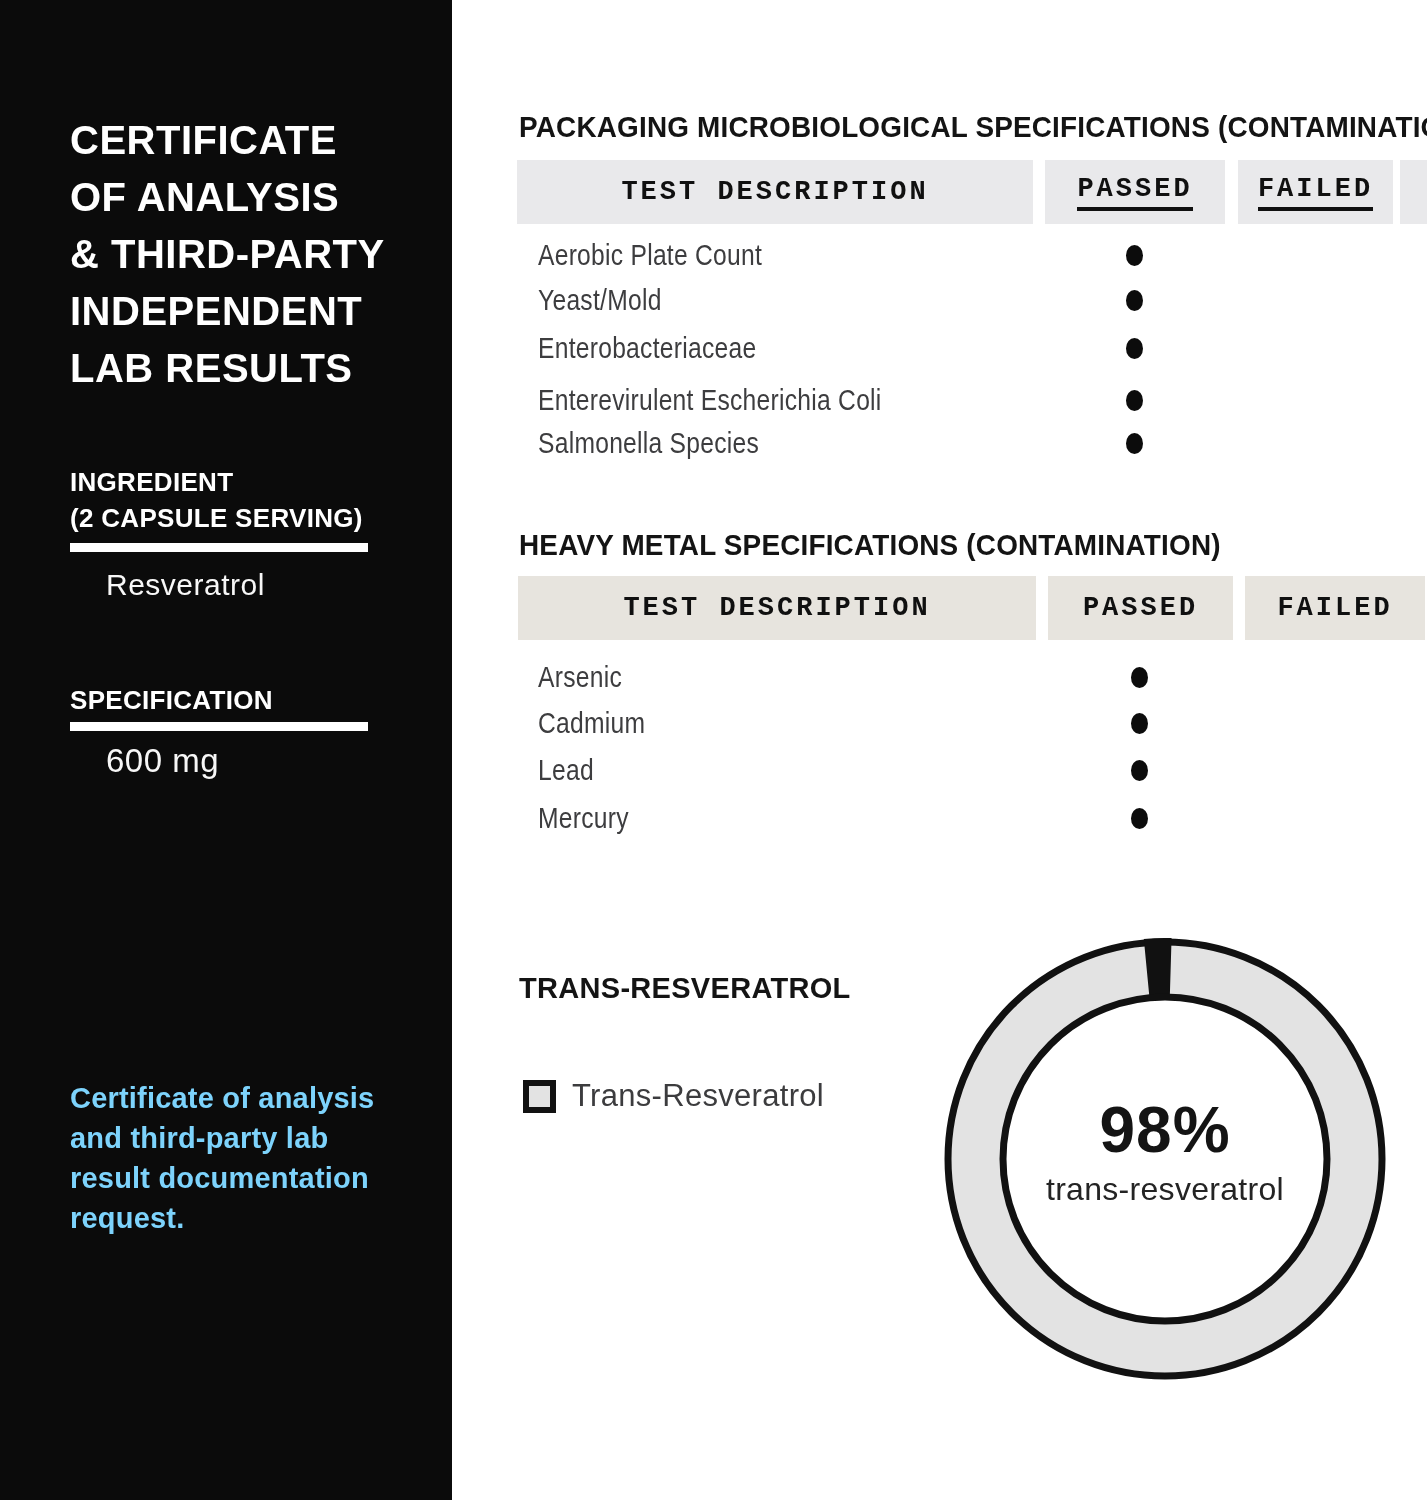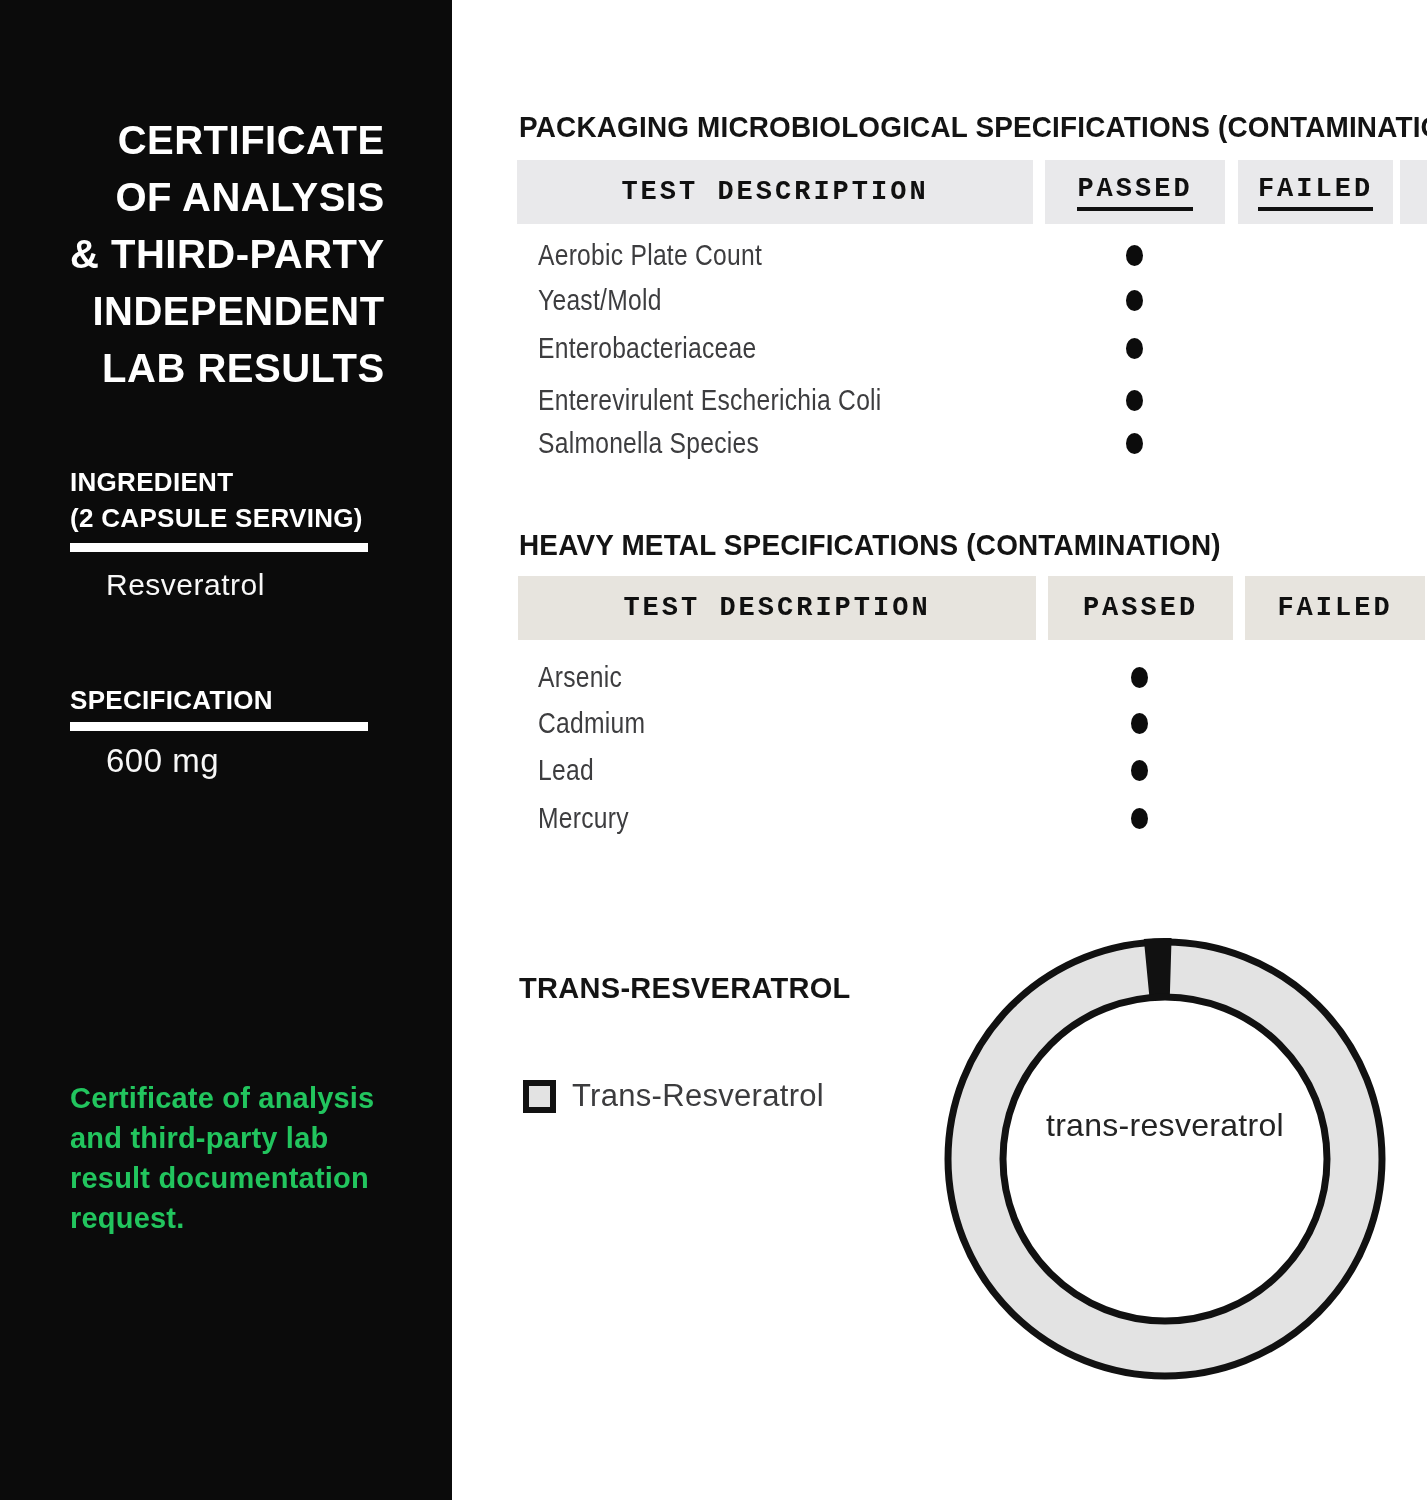--- a/index.html
+++ b/index.html
@@ -7,25 +7,25 @@
     width:1427px;height:1500px;position:relative;overflow:hidden;
     background:#ffffff;
     font-family:"Liberation Sans","DejaVu Sans",sans-serif;
     -webkit-font-smoothing:antialiased;
   }
   .abs{position:absolute;}
 
   
   .sidebar{left:0;top:0;width:452px;height:1500px;background:#0b0b0b;}
   .sb-title{left:70px;top:112px;color:#ffffff;font-size:40px;line-height:57px;
-    font-weight:700;letter-spacing:.5px;text-align:right;}
+    font-weight:700;letter-spacing:.5px;}
   .sb-label{color:#ffffff;font-size:26px;line-height:36px;font-weight:700;letter-spacing:.3px;}
   .sb-rule{width:298px;height:9px;background:#ffffff;}
   .sb-value{color:#f7f7f7;font-weight:400;letter-spacing:.5px;margin-left:36px;}
-  .sb-footnote{left:70px;top:1078px;width:340px;color:#22c55e;
+  .sb-footnote{left:70px;top:1078px;width:340px;color:#7dd3fc;
     font-size:29px;line-height:40px;font-weight:700;letter-spacing:.2px;}
 
   
   .section-heading{
     color:#141414;font-size:30px;font-weight:700;letter-spacing:.2px;
     transform:scaleX(.93);transform-origin:0 50%;white-space:nowrap;
   }
   .hdr-cell{
     top:0;height:64px;display:flex;align-items:center;justify-content:center;
     font-family:"Liberation Mono","DejaVu Sans Mono",monospace;
@@ -154,14 +154,15 @@
   <span class="legend-label">Trans-Resveratrol</span>
 </div>
 
 <svg class="abs donut-wrap" viewBox="0 0 470 470">
   <circle id="donut-ring" cx="235" cy="235" r="217" fill="#e3e3e3" stroke="#111111" stroke-width="7"></circle>
   <path id="donut-wedge" d="M 213.82 15.02 A 221 221 0 0 1 241.56 14.10 L 239.45 85.07 A 150 150 0 0 0 220.62 85.69 Z" fill="#111111"></path>
   <circle cx="235" cy="235" r="162" fill="#ffffff" stroke="#111111" stroke-width="7"></circle>
 </svg>
 
 <div class="abs donut-center">
+  <div class="donut-value">98%</div>
   <div class="donut-label">trans-resveratrol</div>
 </div>
 
 </body></html>

